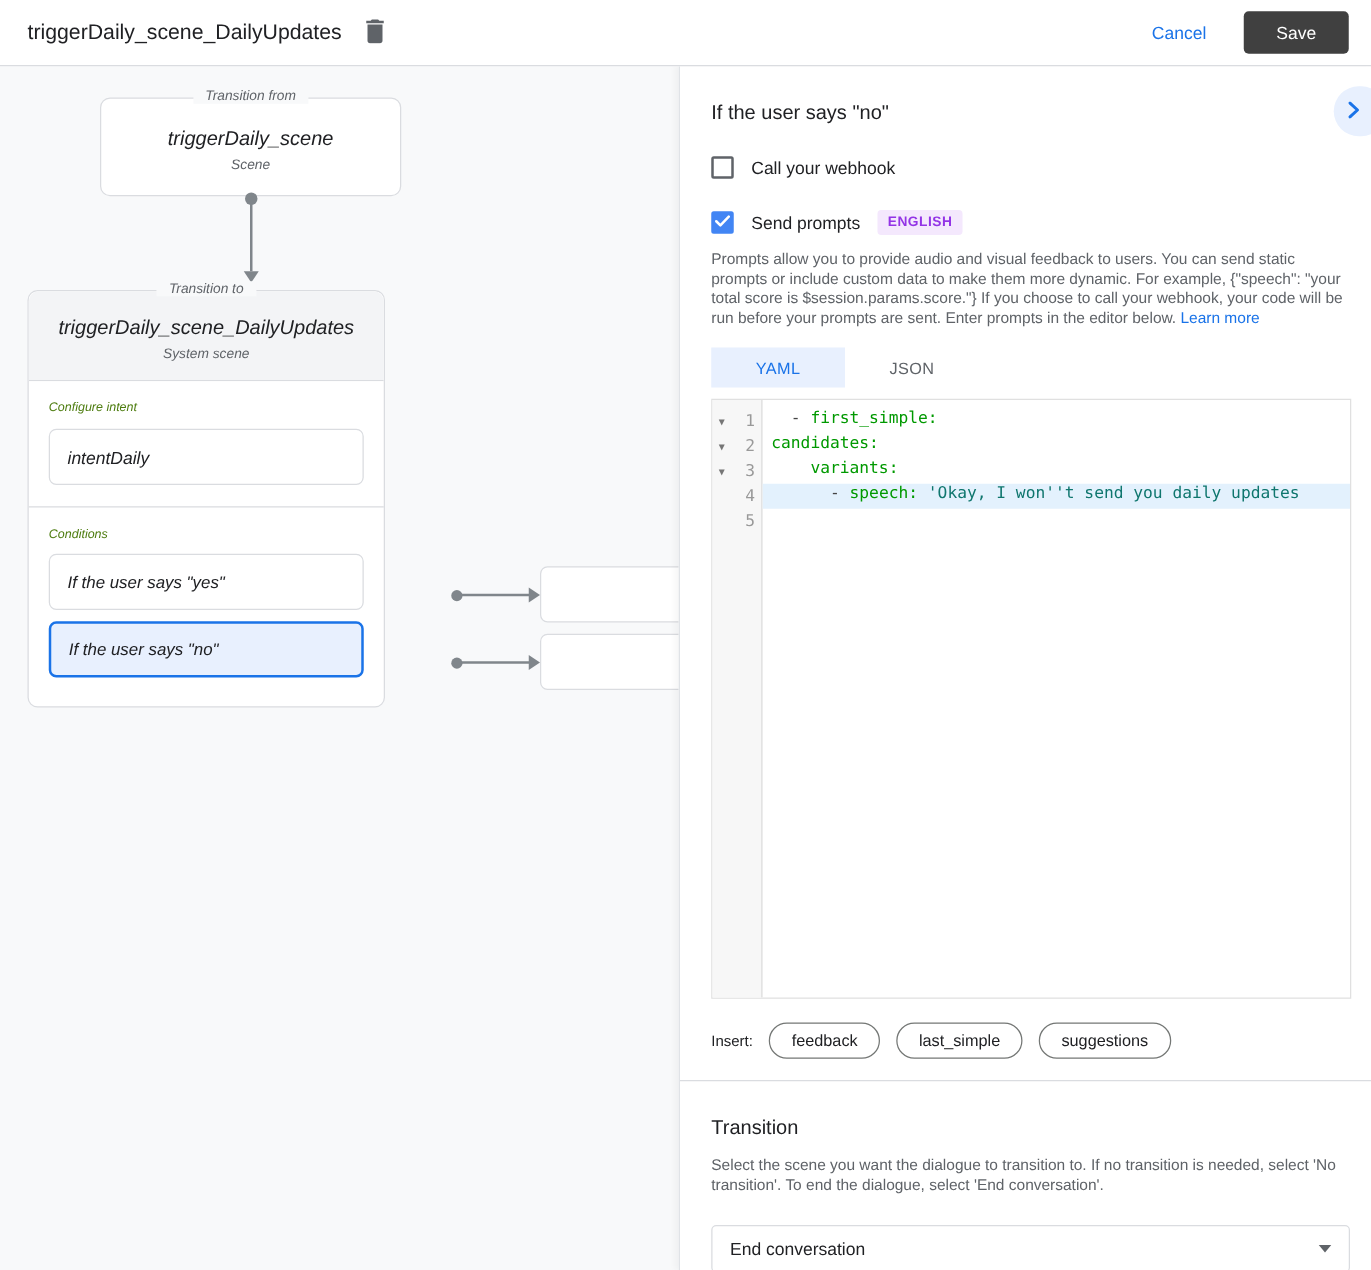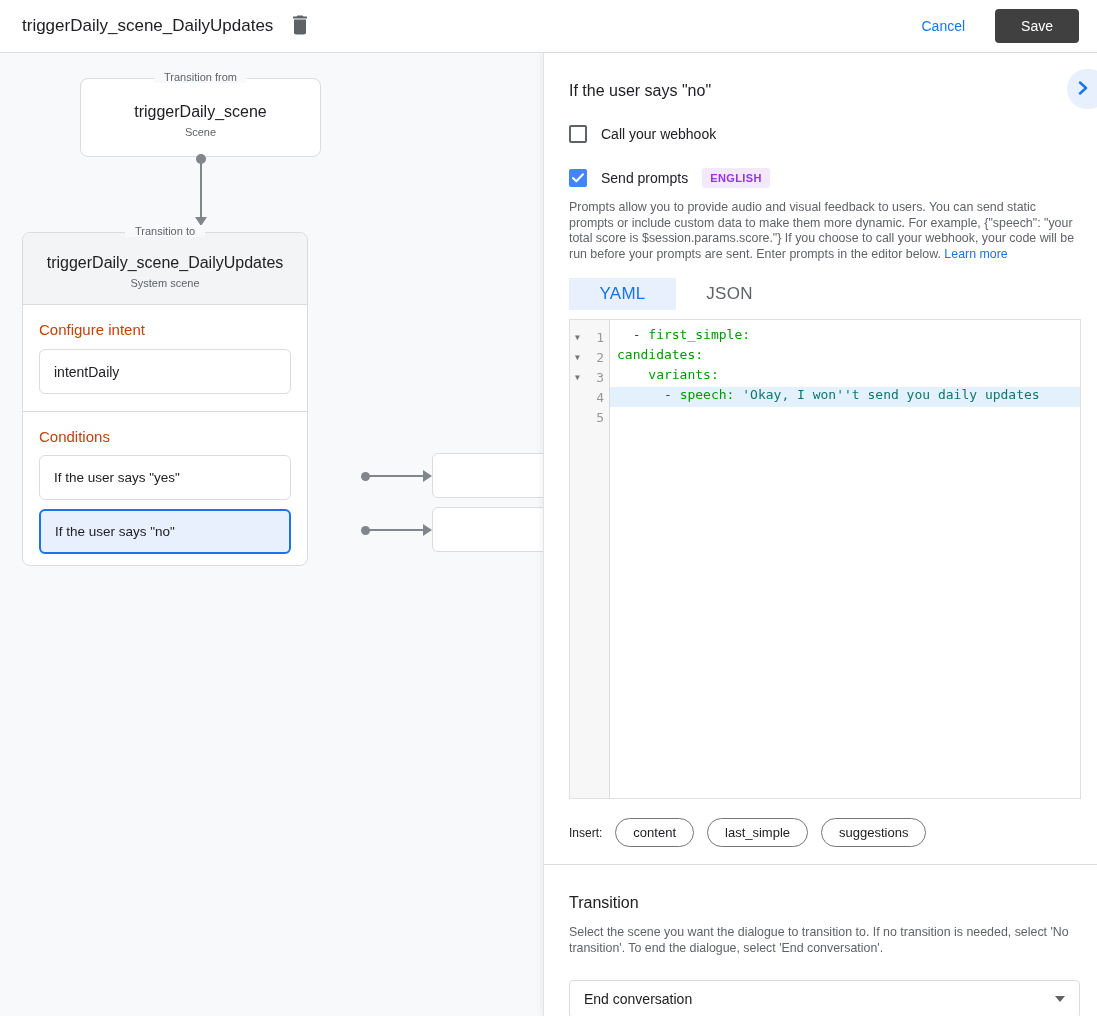--- a/index.html
+++ b/index.html
@@ -15,39 +15,39 @@
   .trash-btn { margin-left: 18px; background: none; border: none; cursor: pointer; height: 24px; }
   .header-spacer { flex: 1; }
   .cancel-btn { background: none; border: none; color: #1a73e8; font-size: 14px; font-weight: 500;
                 font-family: inherit; margin-right: 30px; cursor: pointer; }
   .save-btn { background: #404040; color: #fff; border: none; border-radius: 4px;
               font-size: 14px; font-weight: 500; font-family: inherit;
               padding: 9px 26px; margin-right: 18px; cursor: pointer; }
 
   
   .canvas { position: absolute; top: 53px; left: 0; width: 543px; height: 963px;
-            background: #f8f9fa; overflow: hidden; }
+            background: #f8f9fa; overflow: hidden; font-style: italic; }
   .flow-box { position: absolute; background: #fff; border: 1px solid #dadce0; border-radius: 8px; }
   .flow-legend { position: absolute; top: -8px; left: 50%; transform: translateX(-50%);
                  background: #f8f9fa; padding: 0 10px; font-size: 11px; color: #5f6368; white-space: nowrap; }
   .from-box { left: 80px; top: 25px; width: 241px; height: 79px; text-align: center; }
   .from-title { margin-top: 24px; font-size: 16px; color: #202124; }
   .box-subtitle { margin-top: 5px; font-size: 11px; color: #5f6368; }
 
   .v-line { position: absolute; left: 200px; top: 104px; width: 2px; height: 60px; background: #80868b; }
   .v-dot { position: absolute; left: 196px; top: 101px; width: 10px; height: 10px; border-radius: 50%; background: #80868b; }
   .v-head { position: absolute; left: 195px; top: 164px; width: 0; height: 0;
             border-left: 6px solid transparent; border-right: 6px solid transparent; border-top: 9px solid #80868b; }
 
   .to-box { left: 22px; top: 179px; width: 286px; height: 334px; }
   .to-header { height: 72px; background: #f3f4f6; border-bottom: 1px solid #dadce0;
                border-radius: 8px 8px 0 0; text-align: center; padding-top: 21px; }
   .to-title { font-size: 16px; color: #202124; }
   .to-body { padding: 16px 16px 14px 16px; }
-  .section-label { font-size: 15px; color: #c2410c; }
+  .section-label { font-size: 10px; color: #4d7c0f; }
   .intent-input { margin-top: 11px; height: 45px; border: 1px solid #dadce0; border-radius: 6px;
                   display: flex; align-items: center; padding-left: 14px; font-size: 14px; color: #202124;
                   background: #fff; }
   .to-divider { border: none; border-top: 1px solid #dadce0; margin: 17px -16px 0 -16px; }
   .conditions-label { margin-top: 16px; }
   .cond-row { margin-top: 10px; height: 45px; border: 1px solid #dadce0; border-radius: 6px;
               display: flex; align-items: center; padding-left: 14px; font-size: 13.5px;
               color: #202124; background: #fff; cursor: pointer; }
   .cond-row.selected { background: #e8f0fe; border: 2px solid #1a73e8; margin-top: 9px; }
 
@@ -74,21 +74,21 @@
                       display: flex; align-items: center; justify-content: center; }
   .check-label { margin-left: 14px; font-size: 14px; font-weight: 500; color: #202124; }
   .lang-badge { margin-left: 14px; background: #f4e8fd; color: #9334e6; font-size: 11px;
                 font-weight: 700; letter-spacing: 0.4px; padding: 4px 8px; border-radius: 3px; }
 
   .desc { margin-top: 12px; font-size: 12.4px; line-height: 15.6px; color: #5f6368; max-width: 516px; }
   .link { color: #1a73e8; text-decoration: none; cursor: pointer; }
 
   .tabs { margin-top: 16px; display: flex; }
   .tab { width: 107px; height: 32px; display: flex; align-items: center; justify-content: center;
-         font-size: 17px; font-weight: 500; letter-spacing: 0.3px; cursor: pointer; color: #5f6368; }
+         font-size: 13px; font-weight: 500; letter-spacing: 0.3px; cursor: pointer; color: #5f6368; }
   .tab.active { background: #e8f0fe; color: #1a73e8; }
 
   .editor { margin-top: 9px; width: 512px; height: 480px; border: 1px solid #e0e0e0;
             display: flex; font-family: "DejaVu Sans Mono", monospace; font-size: 13px; background: #fff; }
   .gutter { width: 40px; background: #f7f7f7; border-right: 1px solid #ddd; padding-top: 7px; flex: 0 0 auto; }
   .gutter-row { height: 20px; display: flex; align-items: center; }
   .fold { width: 15px; text-align: center; font-size: 8px; color: #767676; }
   .lineno { flex: 1; text-align: right; padding-right: 5px; color: #999; font-size: 13px; }
   .code { flex: 1; padding-top: 7px; overflow: hidden; cursor: text; }
   .code-line { height: 20px; white-space: pre; padding-left: 7px; color: #444; }
@@ -233,21 +233,21 @@
           <div class="code-line"><span>  </span><span>- </span><span class="tok-key">first_simple</span><span class="tok-key">:</span></div>
           <div class="code-line"><span></span><span></span><span class="tok-key">candidates</span><span class="tok-key">:</span></div>
           <div class="code-line"><span>    </span><span></span><span class="tok-key">variants</span><span class="tok-key">:</span></div>
           <div class="code-line hl"><span>      </span><span>- </span><span class="tok-key">speech</span><span class="tok-key">: </span><span class="tok-str">'Okay, I won''t send you daily updates</span></div>
           <div class="code-line"><span></span></div>
         </div>
       </div>
 
       <div class="insert-row">
         <span class="insert-label">Insert:</span>
-        <button class="chip">content</button>
+        <button class="chip">feedback</button>
         <button class="chip">last_simple</button>
         <button class="chip">suggestions</button>
       </div>
 
       <hr class="panel-divider">
 
       <div class="transition-heading">Transition</div>
       <div class="transition-desc">Select the scene you want the dialogue to transition to. If no transition is needed, select 'No transition'. To end the dialogue, select 'End conversation'.</div>
 
       <div class="dropdown">

